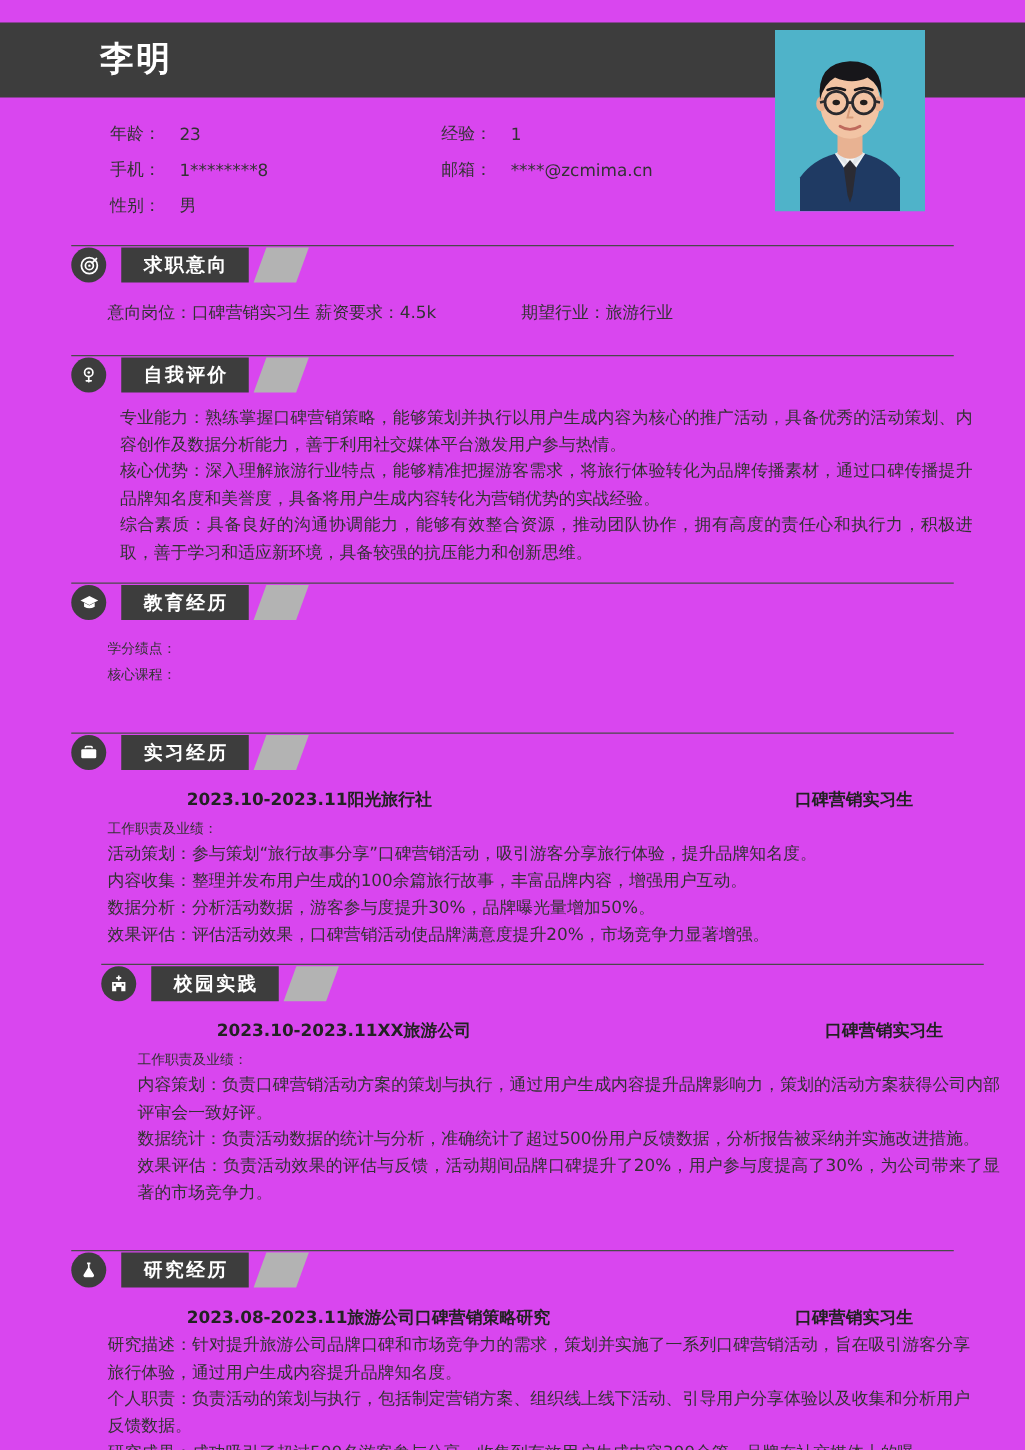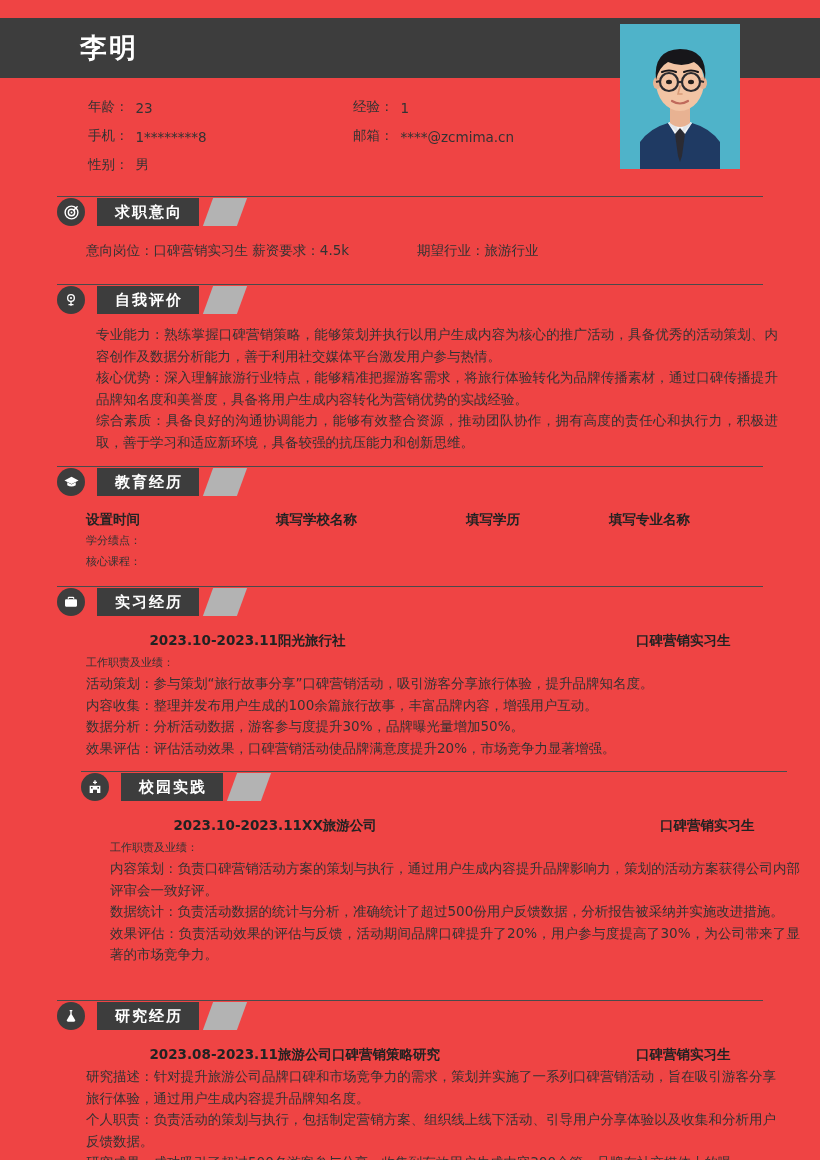--- a/index.html
+++ b/index.html
@@ -7,21 +7,21 @@
     width: 820px;
     height: 1160px;
     background: #ffffff;
     font-family: "DejaVu Sans", "Liberation Sans", sans-serif;
     overflow: hidden;
   }
   .page {
     position: relative;
     width: 820px;
     height: 1160px;
-    background: #ef4444;
+    background: #d946ef;
   }
 
   
   .header-band {
     position: absolute;
     left: 0; top: 18px;
     width: 820px; height: 60px;
     background: #3d3d3d;
   }
   .name {
@@ -46,21 +46,21 @@
   .c-cell { display: flex; align-items: flex-end; }
   .c-cell.left { width: 265px; }
   .c-label {
     font-size: 13.5px;
     color: #333;
     white-space: nowrap;
   }
   .c-value {
     font-size: 13.5px;
     color: #333;
-    margin-left: 7px;
+    margin-left: 15px;
     white-space: nowrap;
   }
 
   
   .photo {
     position: absolute;
     left: 620px; top: 24px;
     width: 120px; height: 145px;
     overflow: hidden;
     background: #4FB3C9;
@@ -292,26 +292,20 @@
       <div class="sec-icon">
         <svg width="17" height="17" viewBox="0 0 24 24" fill="#ffffff">
           <path d="M12 4 L22 9 L12 14 L2 9 Z"></path>
           <path d="M6 11.5 L6 16 Q12 19.5 18 16 L18 11.5 L12 14.8 Z"></path>
         </svg>
       </div>
       <div class="sec-bar">教育经历</div>
       <div class="sec-slant" style="left:208px;"></div>
     </div>
     <div class="sec-body" style="top:42px;">
-      <div class="edu-head">
-        <span class="c1">设置时间</span>
-        <span class="c2">填写学校名称</span>
-        <span class="c3">填写学历</span>
-        <span class="c4">填写专业名称</span>
-      </div>
       <div class="line">学分绩点：</div>
       <div class="line">核心课程：</div>
     </div>
   </div>
 
   <div class="section" style="top:586px;">
     <div class="sec-head">
       <div class="sec-rule"></div>
       <div class="sec-icon">
         <svg width="16" height="16" viewBox="0 0 24 24" fill="#ffffff">

